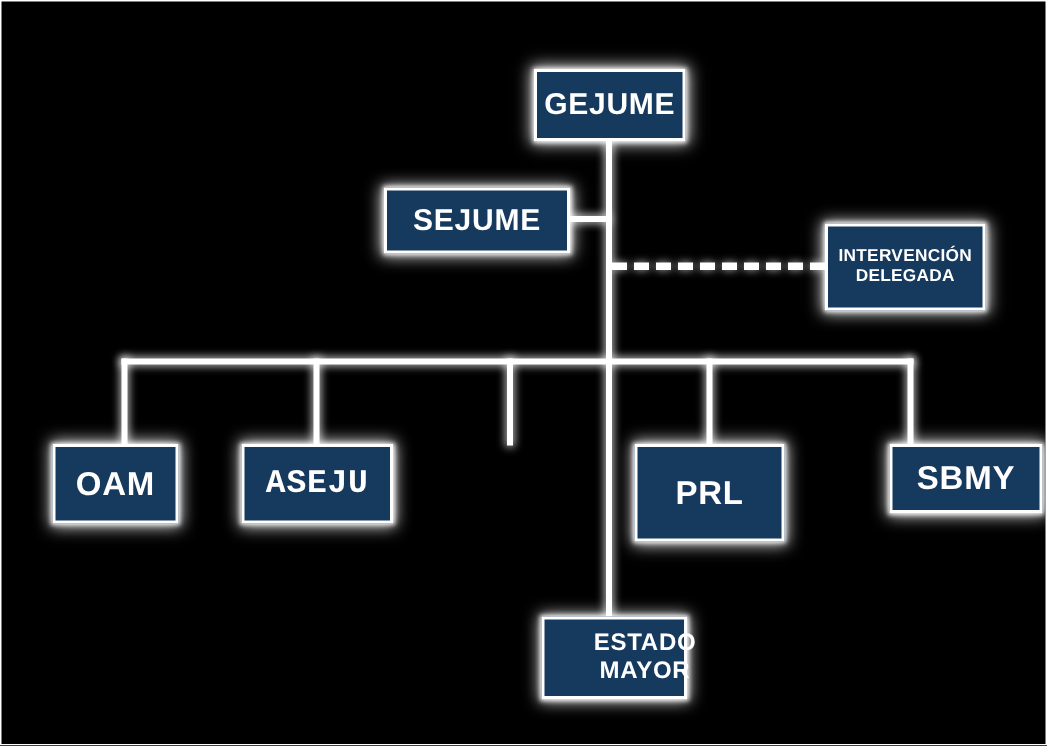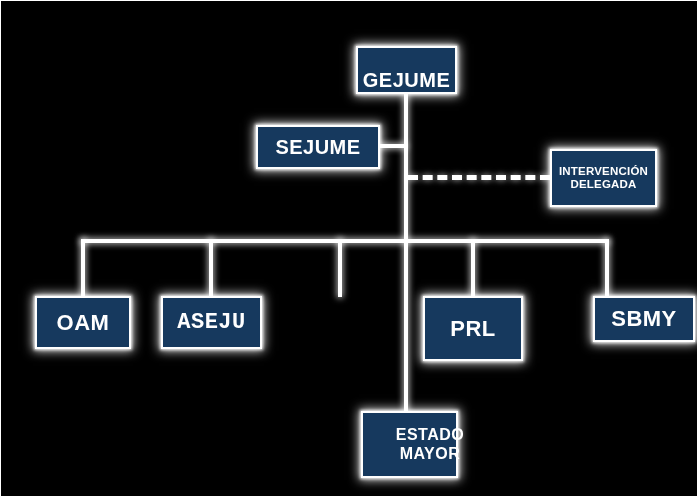--- a/index.html
+++ b/index.html
@@ -61,48 +61,48 @@
   <div class="dashed-line" style="left:407px; top:174px; width:142px;"></div>
 
   <div class="line" style="left:80px; top:238px; width:528px; height:4px;"></div>
 
   <div class="line" style="left:80px; top:238px; width:4px; height:58px;"></div>
   <div class="line" style="left:208px; top:238px; width:4px; height:58px;"></div>
   <div class="line" style="left:337px; top:238px; width:4px; height:58px;"></div>
   <div class="line" style="left:470px; top:238px; width:4px; height:58px;"></div>
   <div class="line" style="left:604px; top:238px; width:4px; height:58px;"></div>
 
-  <div class="node fs-20" style="left:355px; top:45px; width:101px; height:48px;justify-content:flex-end;">
+  <div class="node fs-20" style="left:355px; top:45px; width:101px; height:48px;">
     <span>GEJUME</span>
   </div>
 
   <div class="node fs-20" style="left:255px; top:124px; width:124px; height:44px;">
     <span>SEJUME</span>
   </div>
 
   <div class="node fs-11" style="left:549px; top:148px; width:107px; height:58px;">
     <span>INTERVENCIÓN</span>
     <span>DELEGADA</span>
   </div>
 
-  <div class="node fs-22" style="left:34px; top:295px; width:96px; height:53px;">
+  <div class="node fs-22" style="left:34px; top:295px; width:84px; height:53px;">
     <span>OAM</span>
   </div>
 
   <div class="node fs-22" style="left:160px; top:295px; width:101px; height:53px;font-family:Liberation Mono, monospace;">
     <span>ASEJU</span>
   </div>
 
 
   <div class="node fs-22" style="left:422px; top:295px; width:100px; height:65px;">
     <span>PRL</span>
   </div>
 
   <div class="node fs-22" style="left:580px; top:295px; width:102px; height:46px;margin-left:12px;">
     <span>SBMY</span>
   </div>
 
-  <div class="node fs-16" style="left:360px; top:410px; width:97px; height:67px;padding-left:41px;">
+  <div class="node fs-16" style="left:360px; top:410px; width:97px; height:55px;padding-left:41px;">
     <span>ESTADO</span>
     <span>MAYOR</span>
   </div>
 
 </div>
 
 </body></html>

